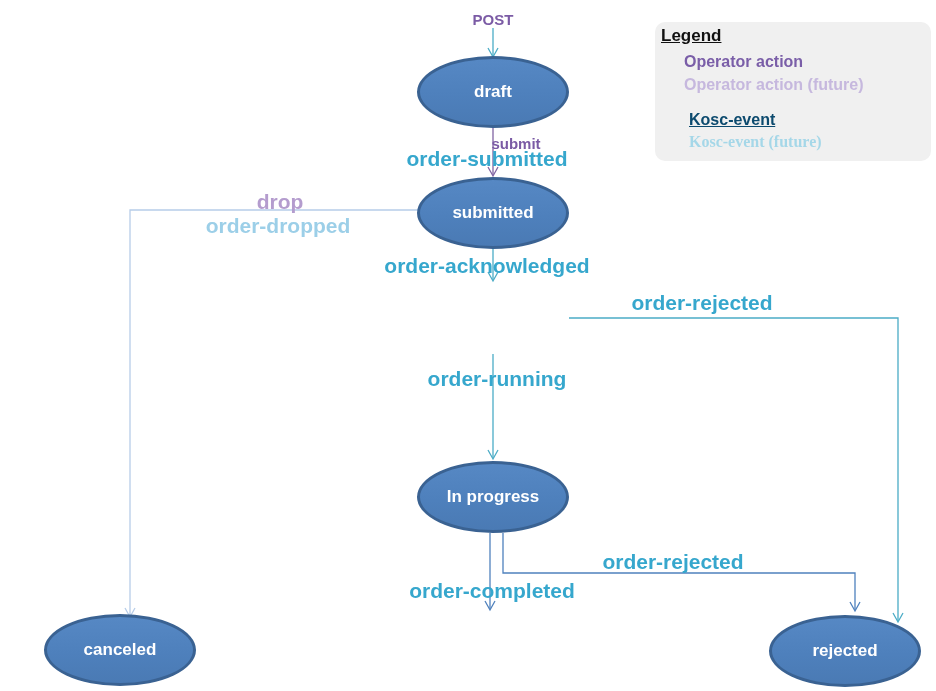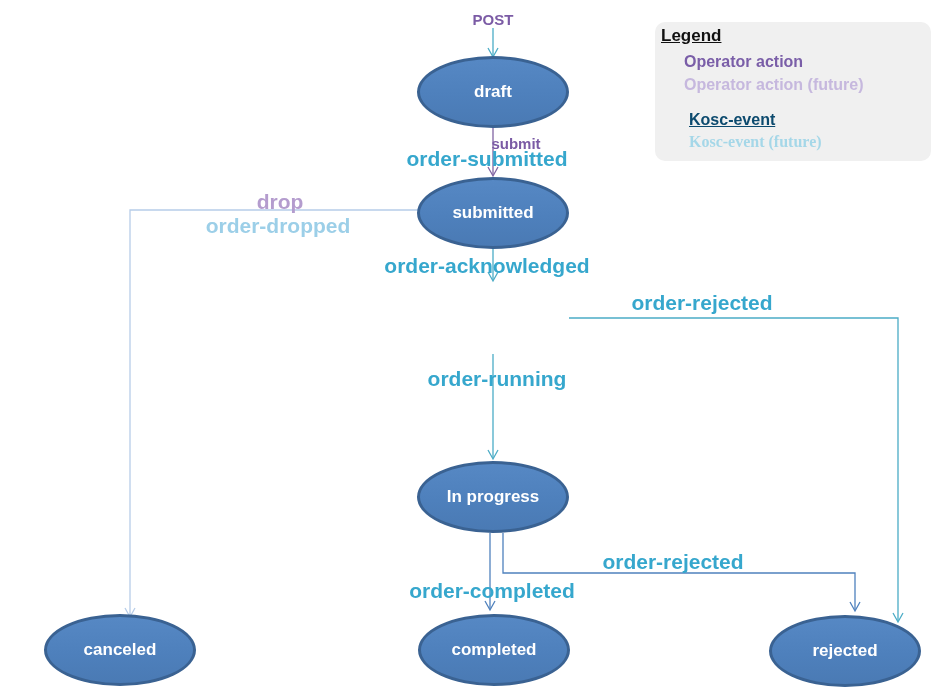--- a/index.html
+++ b/index.html
@@ -83,23 +83,20 @@
   </div>
   <div class="node" style="left:417px;top:177px;width:152px;height:72px;">
     <span>submitted</span>
   </div>
   <div class="node" style="left:417px;top:461px;width:152px;height:72px;">
     <span>In progress</span>
   </div>
   <div class="node" style="left:1px;top:614px;width:152px;height:72px;margin-left:43px;">
     <span>canceled</span>
   </div>
-  <div class="node" style="left:418px;top:614px;width:152px;height:72px;">
-    <span>completed</span>
-  </div>
   <div class="node" style="left:769px;top:615px;width:152px;height:72px;">
     <span>rejected</span>
   </div>
 
   <div class="elabel big lbl-action" style="left:493px;top:19px;">POST</div>
   <div class="elabel big lbl-action" style="left:516px;top:143px;">submit</div>
   <div class="elabel lbl-event" style="left:487px;top:158px;">order-submitted</div>
   <div class="elabel lbl-action-future" style="left:280px;top:201px;">drop</div>
   <div class="elabel lbl-event-future" style="left:278px;top:225px;">order-dropped</div>
   <div class="elabel lbl-event" style="left:487px;top:265px;">order-acknowledged</div>

